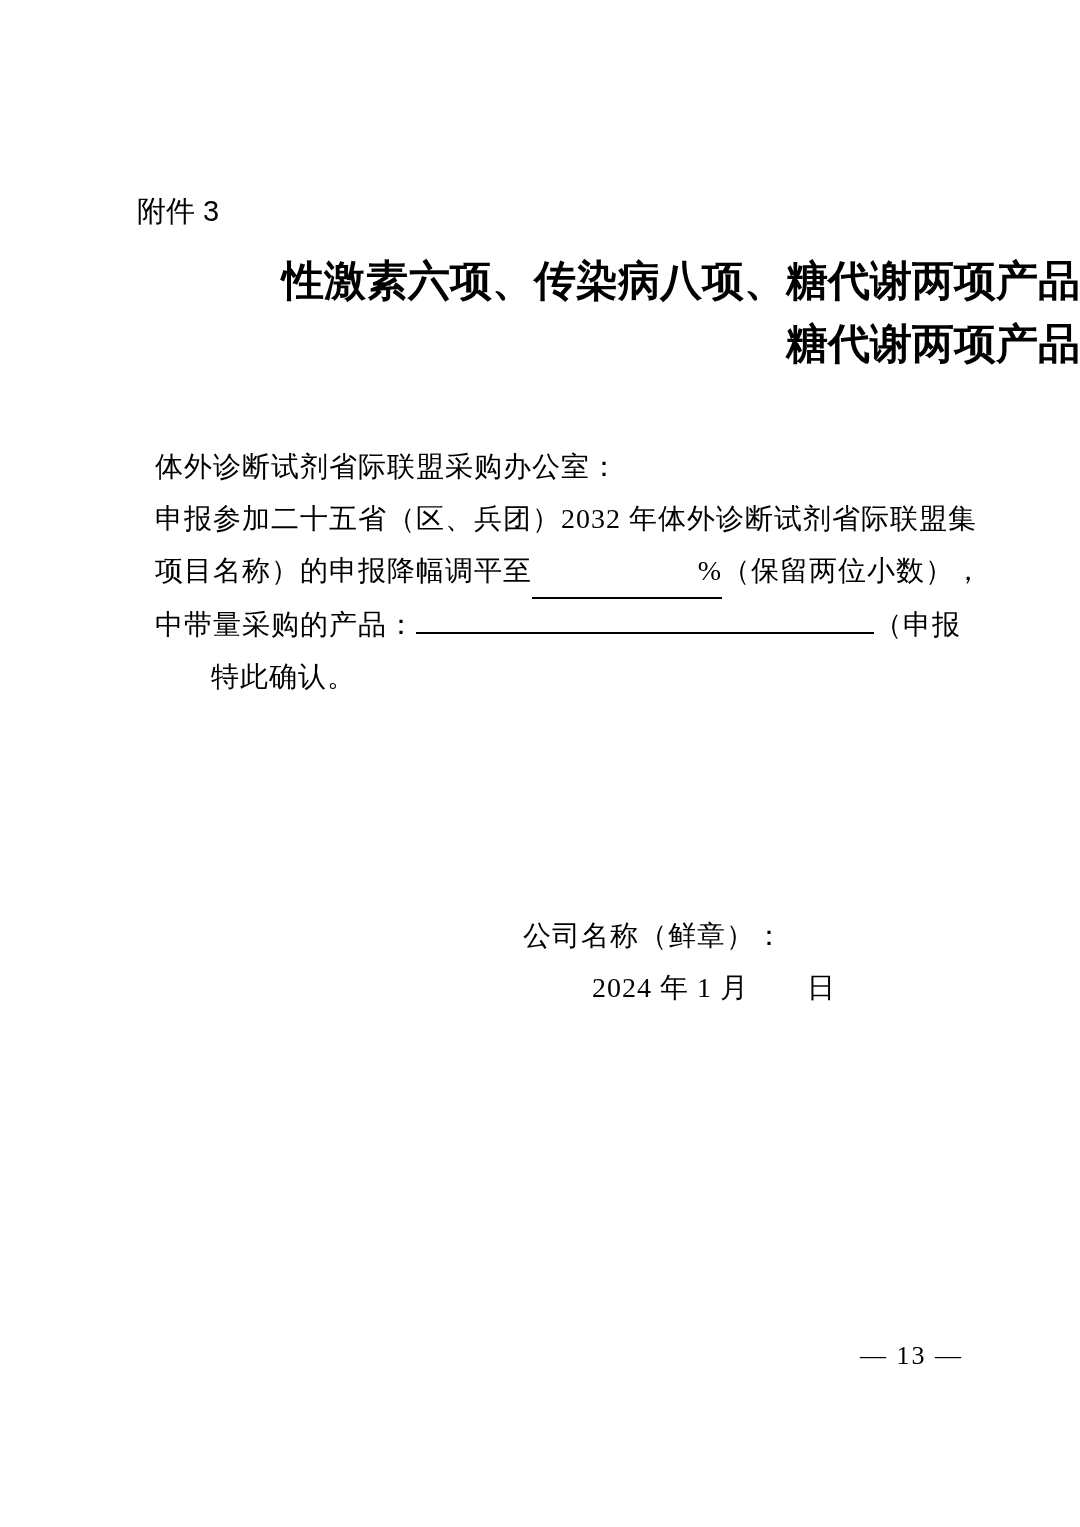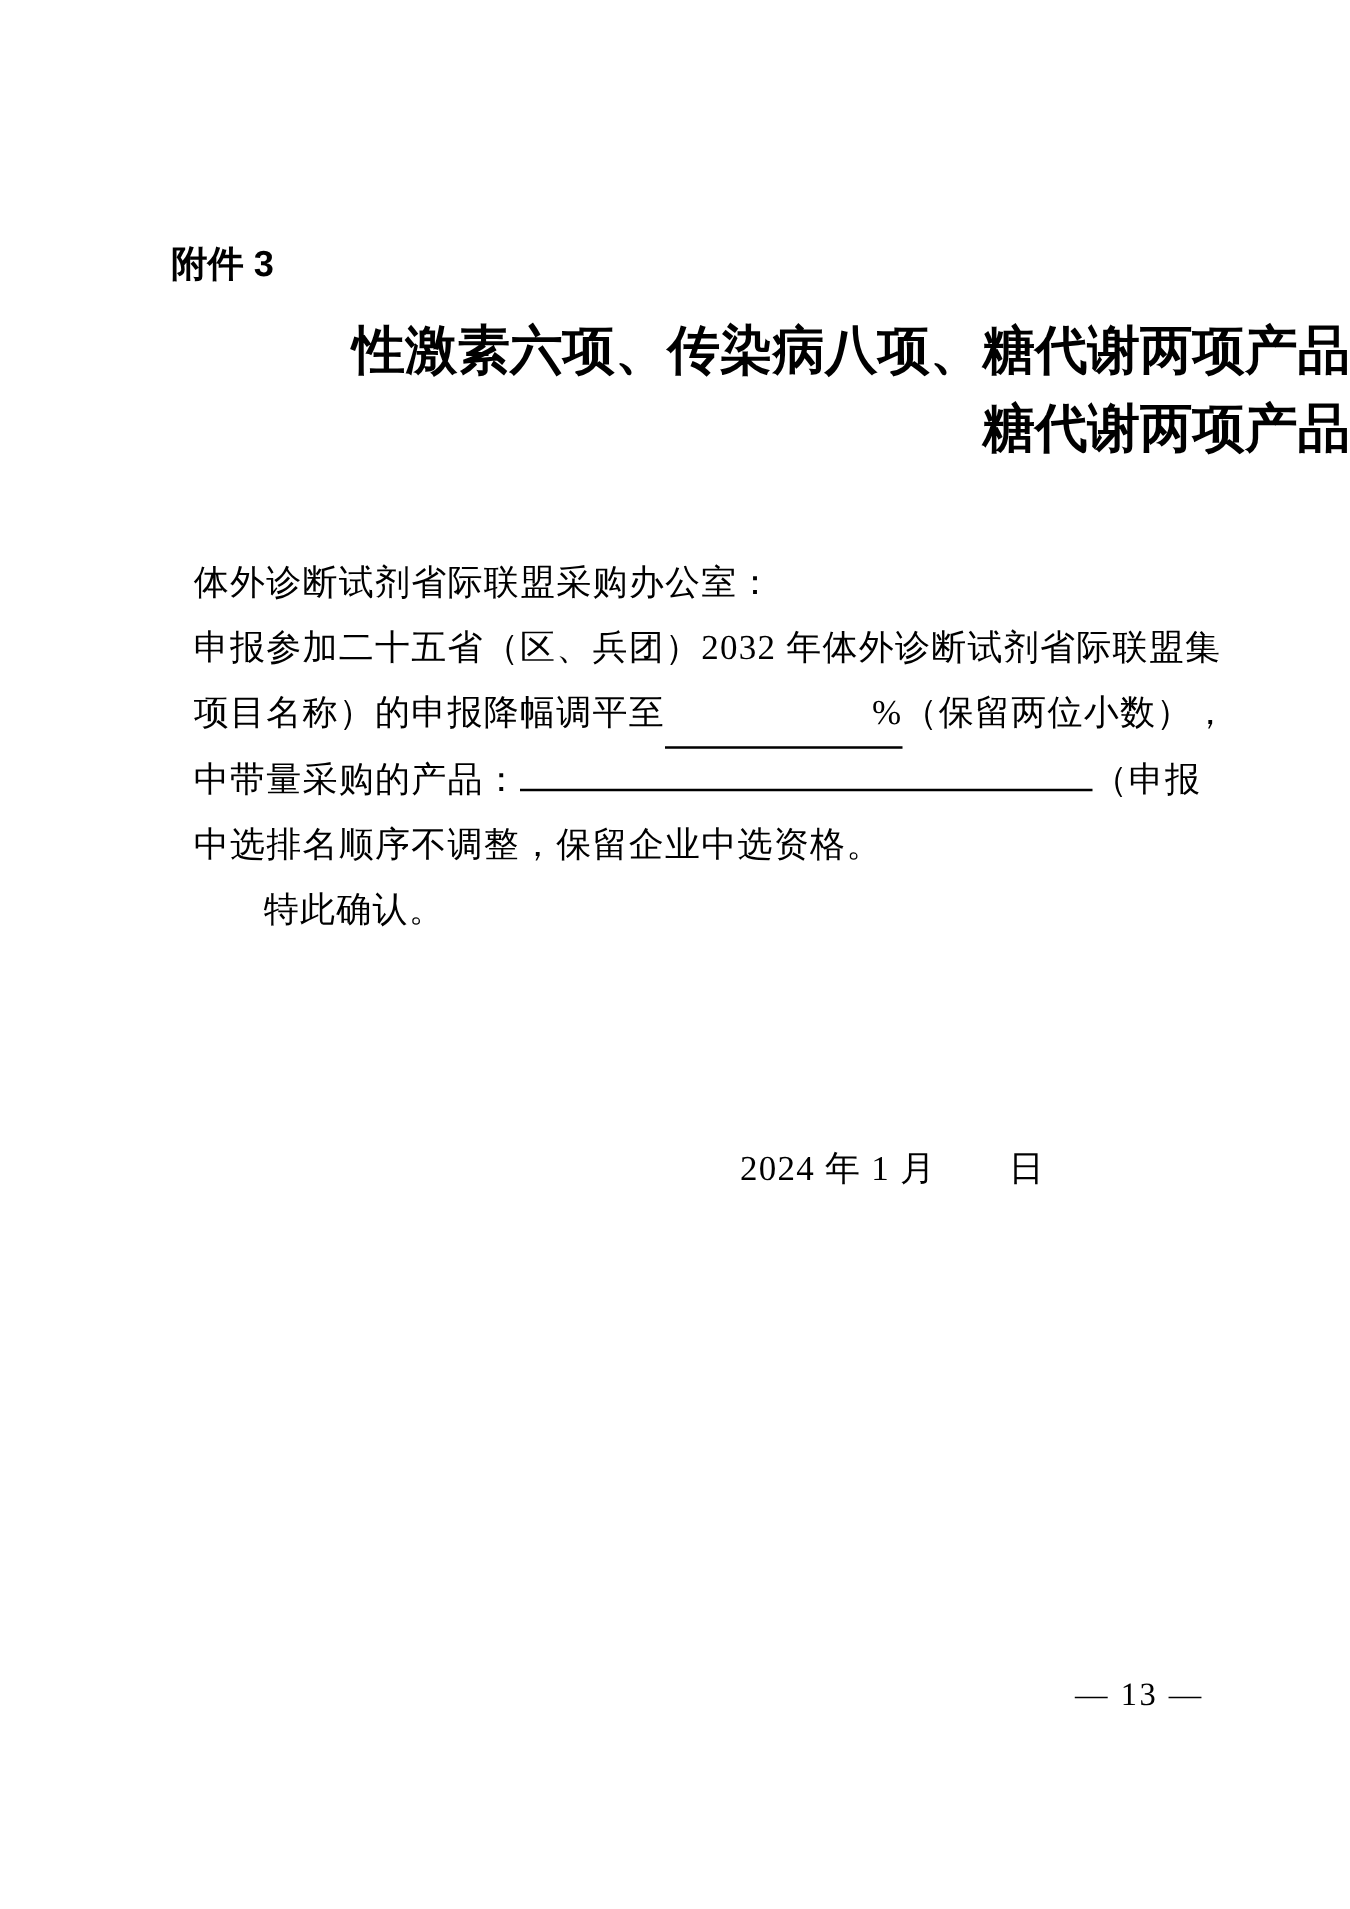--- a/index.html
+++ b/index.html
@@ -6,21 +6,21 @@
   html,body { background:#ffffff; }
   .page {
     position:relative;
     width:1080px; height:1527px;
     background:#ffffff; color:#000000;
     font-family:"Liberation Serif","DejaVu Serif",serif;
     overflow:hidden;
   }
   .attachment {
     position:absolute; left:137px; top:192px;
-    font-size:29px; font-weight:700;
+    font-size:29px; font-weight:400;
     font-family:"Liberation Sans","DejaVu Sans",sans-serif;
   }
   .title {
     position:absolute; left:0; right:0; top:250px;
     text-align:right; font-weight:700;
     font-size:42px; line-height:63px;
   }
   .body {
     position:absolute; left:155px; top:441px; width:808px;
     font-size:28px; line-height:52px; letter-spacing:1px;font-family:Liberation Serif, serif;
@@ -68,26 +68,26 @@
     <div class="line">申报参加二十五省（区、兵团）2032 年体外诊断试剂省际联盟集</div>
 
     <div class="line">
       <span>项目名称）的申报降幅调平至</span><span class="blank-percent"><span>%</span></span><span>（保留两位小数），</span>
     </div>
 
     <div class="line">
       <span>中带量采购的产品：</span><span class="blank blank-product"></span><span>（申报</span>
     </div>
 
-    <div class="line">中选排名顺序不调整，保留企业中选资格。</div>
 
     <div class="line indent">特此确认。</div>
   </div>
 
   <div class="signature">
+    <div>公司名称（鲜章）：</div>
     <div class="date-line">
       <span>2024 年 1 月</span><span class="day-gap"></span><span>日</span>
     </div>
   </div>
 
   <div class="page-number">— 13 —</div>
 
 </div>
 
 </body></html>

